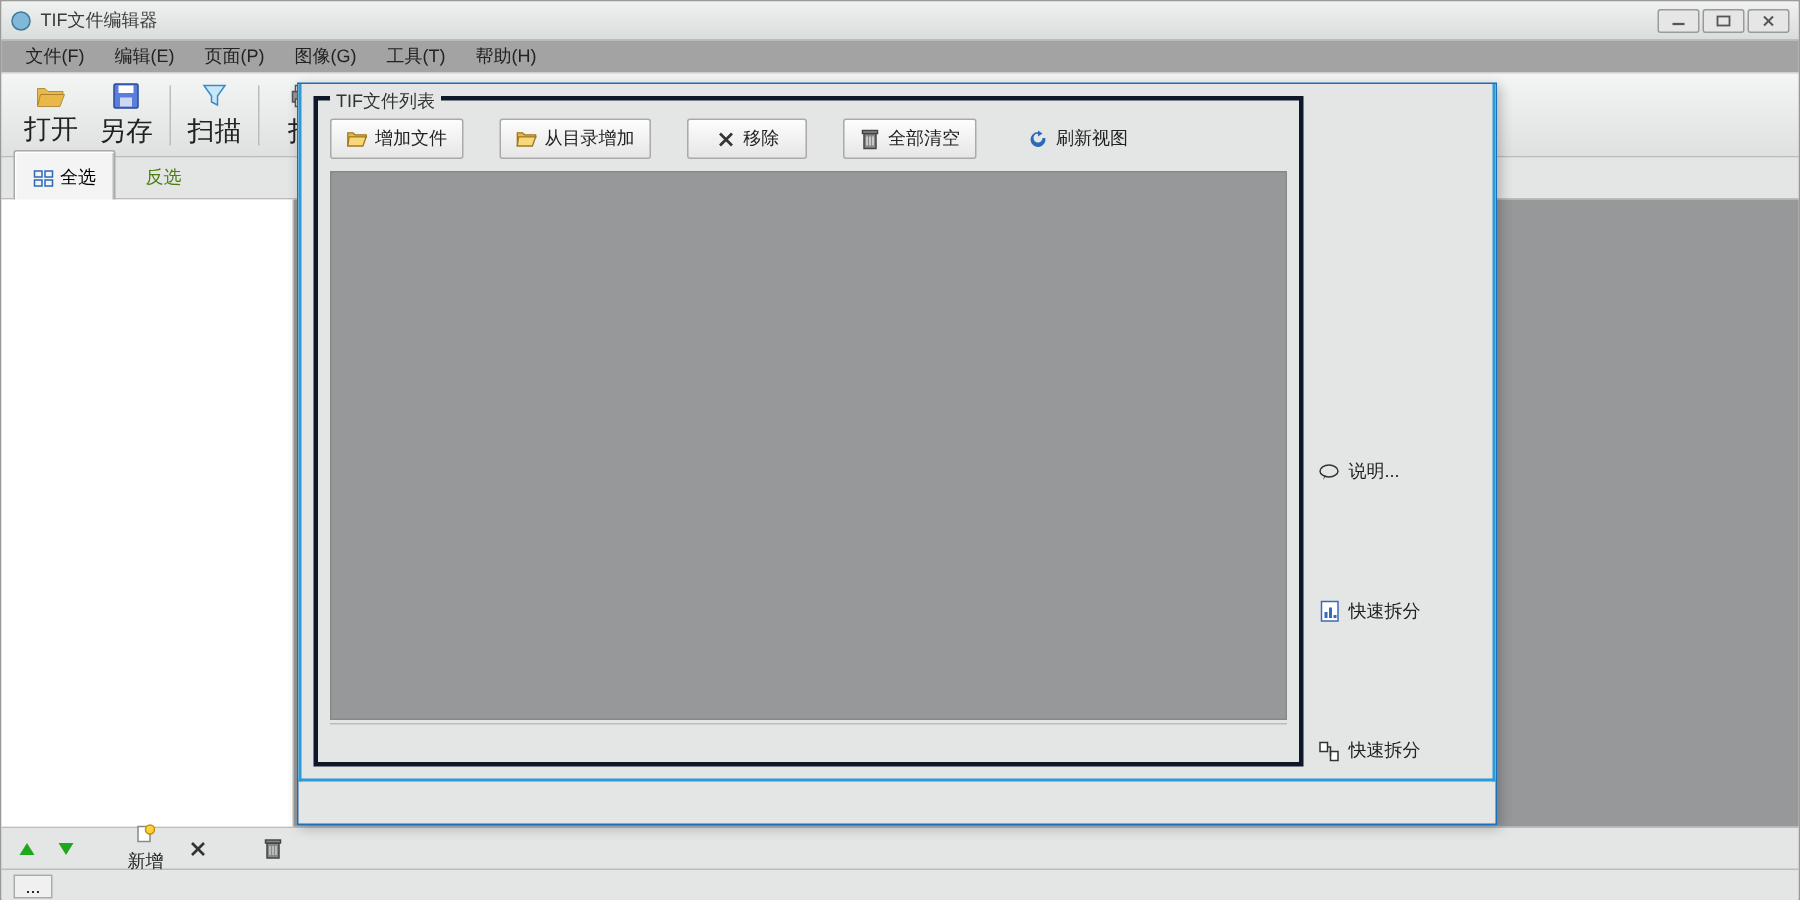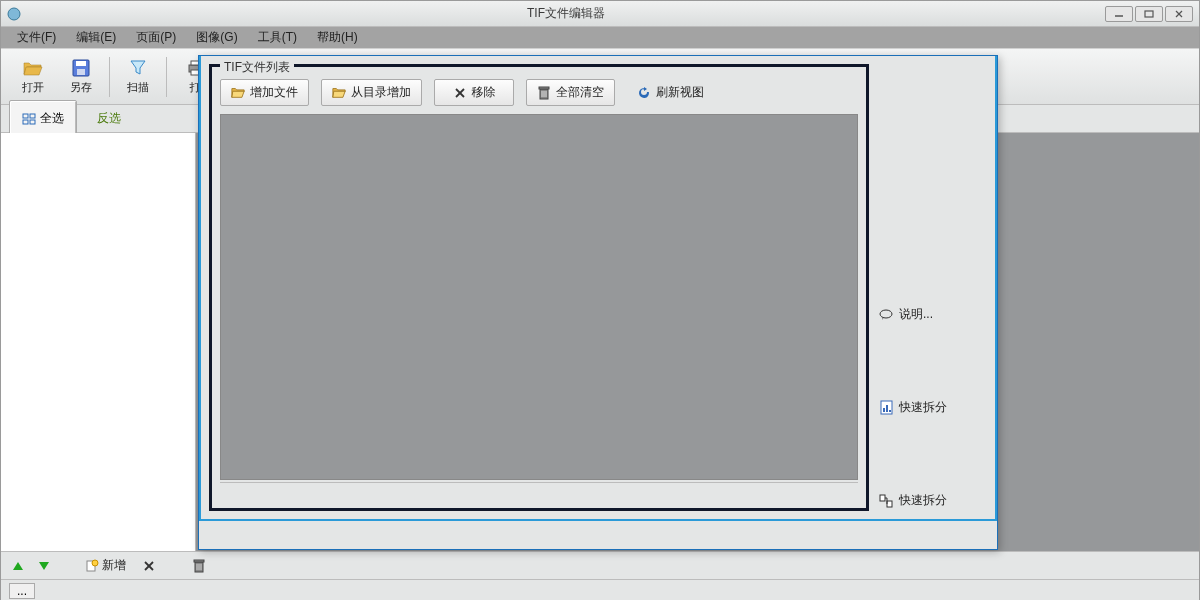--- a/index.html
+++ b/index.html
@@ -1,65 +1,65 @@
 <!DOCTYPE html>
 <html><head>
 <meta charset="utf-8">
 <style>
 * { box-sizing: border-box; margin: 0; padding: 0; font-family: "Microsoft YaHei", "SimSun", sans-serif; font-size: 12px; }
 body { background: #e8e8e8; width: 1200px; height: 600px; overflow: hidden; position: relative; }
 
 
 .main-window { width: 1200px; height: 600px; background: #e4e6e6; border: 1px solid #9a9a9a; position: relative; }
-.main-titlebar { height: 26px; background: linear-gradient(#f0f1f1, #dadddd); border-bottom: 1px solid #bcbcbc; display: flex; align-items: center; padding: 0 6px; text-align: center; }
+.main-titlebar { height: 26px; background: linear-gradient(#f0f1f1, #dadddd); border-bottom: 1px solid #bcbcbc; display: flex; align-items: center; padding: 0 6px; }
 .main-titlebar .app-icon { width: 14px; height: 14px; margin-right: 6px; }
 .main-titlebar .title { flex: 1; color: #3a3a3a; }
 .win-ctrls { display: flex; gap: 2px; }
 .win-btn { width: 28px; height: 16px; border: 1px solid #9a9a9a; background: #e6e6e6; border-radius: 2px; display: flex; align-items: center; justify-content: center; color: #555; font-size: 10px; cursor: default; }
 
 .menubar { height: 22px; background: #a3a3a3; display: flex; align-items: center; padding: 0 8px; gap: 4px; border-bottom: 1px solid #d0d0d0; }
 .menu-item { padding: 2px 8px; color: #222; }
 
 .toolbar { height: 56px; background: linear-gradient(#f4f5f5, #dfe1e1); border-bottom: 1px solid #bcbcbc; display: flex; align-items: center; padding: 0 8px; }
 .tool-btn { display: flex; flex-direction: column; align-items: center; justify-content: center; min-width: 48px; height: 48px; padding: 2px 6px; border: 1px solid transparent; border-radius: 3px; gap: 2px; }
 .tool-btn .ico { width: 20px; height: 20px; display: flex; align-items: center; justify-content: center; }
-.tool-btn .lbl { color: #222; font-size: 11px; }
+.tool-btn .lbl { color: #222; font-size: 18px; }
 .tool-sep { width: 1px; height: 40px; background: #bcbcbc; margin: 0 4px; }
 
 .selbar { height: 28px; background: #e4e6e6; border-bottom: 1px solid #bcbcbc; display: flex; align-items: center; padding: 0 8px; gap: 8px; }
 .sel-btn { padding: 9px 12px; border: 1px solid #aaa; background: #f4f4f4; border-radius: 2px; display: flex; align-items: center; gap: 4px; }
 .sel-btn.raised { box-shadow: 1px 1px 0 #fff inset, -1px -1px 0 #bbb inset; }
 .sel-link { padding: 3px 12px; color: #4d7c0f; }
 
 .workarea { display: flex; height: calc(600px - 26px - 22px - 56px - 28px - 28px - 22px); }
 .sidepanel { width: 195px; background: #ffffff; border-right: 1px solid #bcbcbc; }
 .canvas { flex: 1; background: #96989a; }
 
 .bottombar { height: 28px; background: #e4e6e6; border-top: 1px solid #bcbcbc; display: flex; align-items: center; padding: 0 8px; gap: 8px; }
-.mini-btn { padding: 2px 4px; display: flex; align-items: center; gap: 3px; color: #222; }
+.mini-btn { padding: 2px 4px; display: flex; align-items: center; gap: 3px; color: #222; flex-direction: column; }
 .arrow-green-up { width: 0; height: 0; border-left: 5px solid transparent; border-right: 5px solid transparent; border-bottom: 8px solid #1fa81f; }
 .arrow-green-dn { width: 0; height: 0; border-left: 5px solid transparent; border-right: 5px solid transparent; border-top: 8px solid #1fa81f; }
 
 .statusbar { height: 22px; background: #e4e6e6; border-top: 1px solid #bcbcbc; display: flex; align-items: center; padding: 0 8px; }
 .status-box { border: 1px solid #aaa; background: #f0f0f0; min-width: 26px; height: 16px; display: flex; align-items: center; justify-content: center; padding: 0 4px; }
 
 
 .dialog { position: absolute; left: 198px; top: 55px; width: 800px; height: 495px; background: #e4e6e6; border: 1px solid #1b6fb8; box-shadow: 2px 2px 8px rgba(0,0,0,0.25); }
 .dialog-titlebar { height: 28px; background: linear-gradient(90deg, #1b8fd0 0%, #2dc46a 25%, #7cc93e 45%, #e0d530 65%, #f5b020 82%, #f58a1f 100%); display: flex; align-items: center; padding: 0 6px; position: relative; overflow: hidden; }
 .dialog-titlebar::before { content: ""; position: absolute; left: 60px; top: -40px; width: 140px; height: 140px; border: 10px solid rgba(255,255,255,0.15); border-radius: 50%; }
 .dialog-titlebar::after { content: ""; position: absolute; left: 240px; top: -60px; width: 120px; height: 120px; border: 8px solid rgba(255,255,255,0.12); border-radius: 50%; }
 .dialog-titlebar .app-icon { width: 14px; height: 14px; margin-right: 6px; z-index: 1; }
 .dialog-titlebar .title { flex: 1; color: #ffffff; text-shadow: 0 1px 1px rgba(0,0,0,0.3); z-index: 1; }
 .dwin-ctrls { display: flex; gap: 3px; z-index: 1; }
 .dwin-btn { width: 22px; height: 16px; border: 1px solid rgba(0,0,0,0.25); background: rgba(255,255,255,0.4); border-radius: 2px; display: flex; align-items: center; justify-content: center; color: #333; font-size: 10px; font-weight: bold; }
 
 .dialog-body { border: 2px solid #2a9ad8; border-top: none; height: calc(100% - 28px); background: #e4e6e6; padding: 8px; display: flex; gap: 8px; }
 .fieldset { border: 3px solid #0f172a; background: #e4e6e6; position: relative; flex: 1; padding: 8px; display: flex; flex-direction: column; }
 .fieldset .legend { position: absolute; top: -8px; left: 8px; background: #e4e6e6; padding: 0 4px; color: #333; }
-.dlg-toolbar { display: flex; align-items: center; gap: 12px; margin-top: 4px; }
+.dlg-toolbar { display: flex; align-items: center; gap: 24px; margin-top: 4px; }
 .dlg-tool-btn { padding: 4px 10px; border: 1px solid #aaa; background: linear-gradient(#fdfdfd, #e6e6e6); border-radius: 2px; display: flex; align-items: center; gap: 5px; min-width: 80px; justify-content: center; }
 .dlg-tool-btn.flat { border: none; background: none; min-width: auto; }
 .dlg-tool-btn .lbl { color: #222; }
 .ico-s { width: 14px; height: 14px; display: inline-flex; align-items: center; justify-content: center; }
 .dlg-list { flex: 1; background: #96989a; border: 1px solid #888; margin-top: 8px; }
 .dlg-listfoot { height: 18px; background: #e4e6e6; border-top: 1px solid #bcbcbc; margin-top: 2px; }
 
 .dlg-side { width: 110px; display: flex; flex-direction: column; justify-content: space-between; gap: 26px; padding-top: 240px; }
 .side-link { display: flex; align-items: center; gap: 6px; color: #222; padding: 2px 2px; }
 

